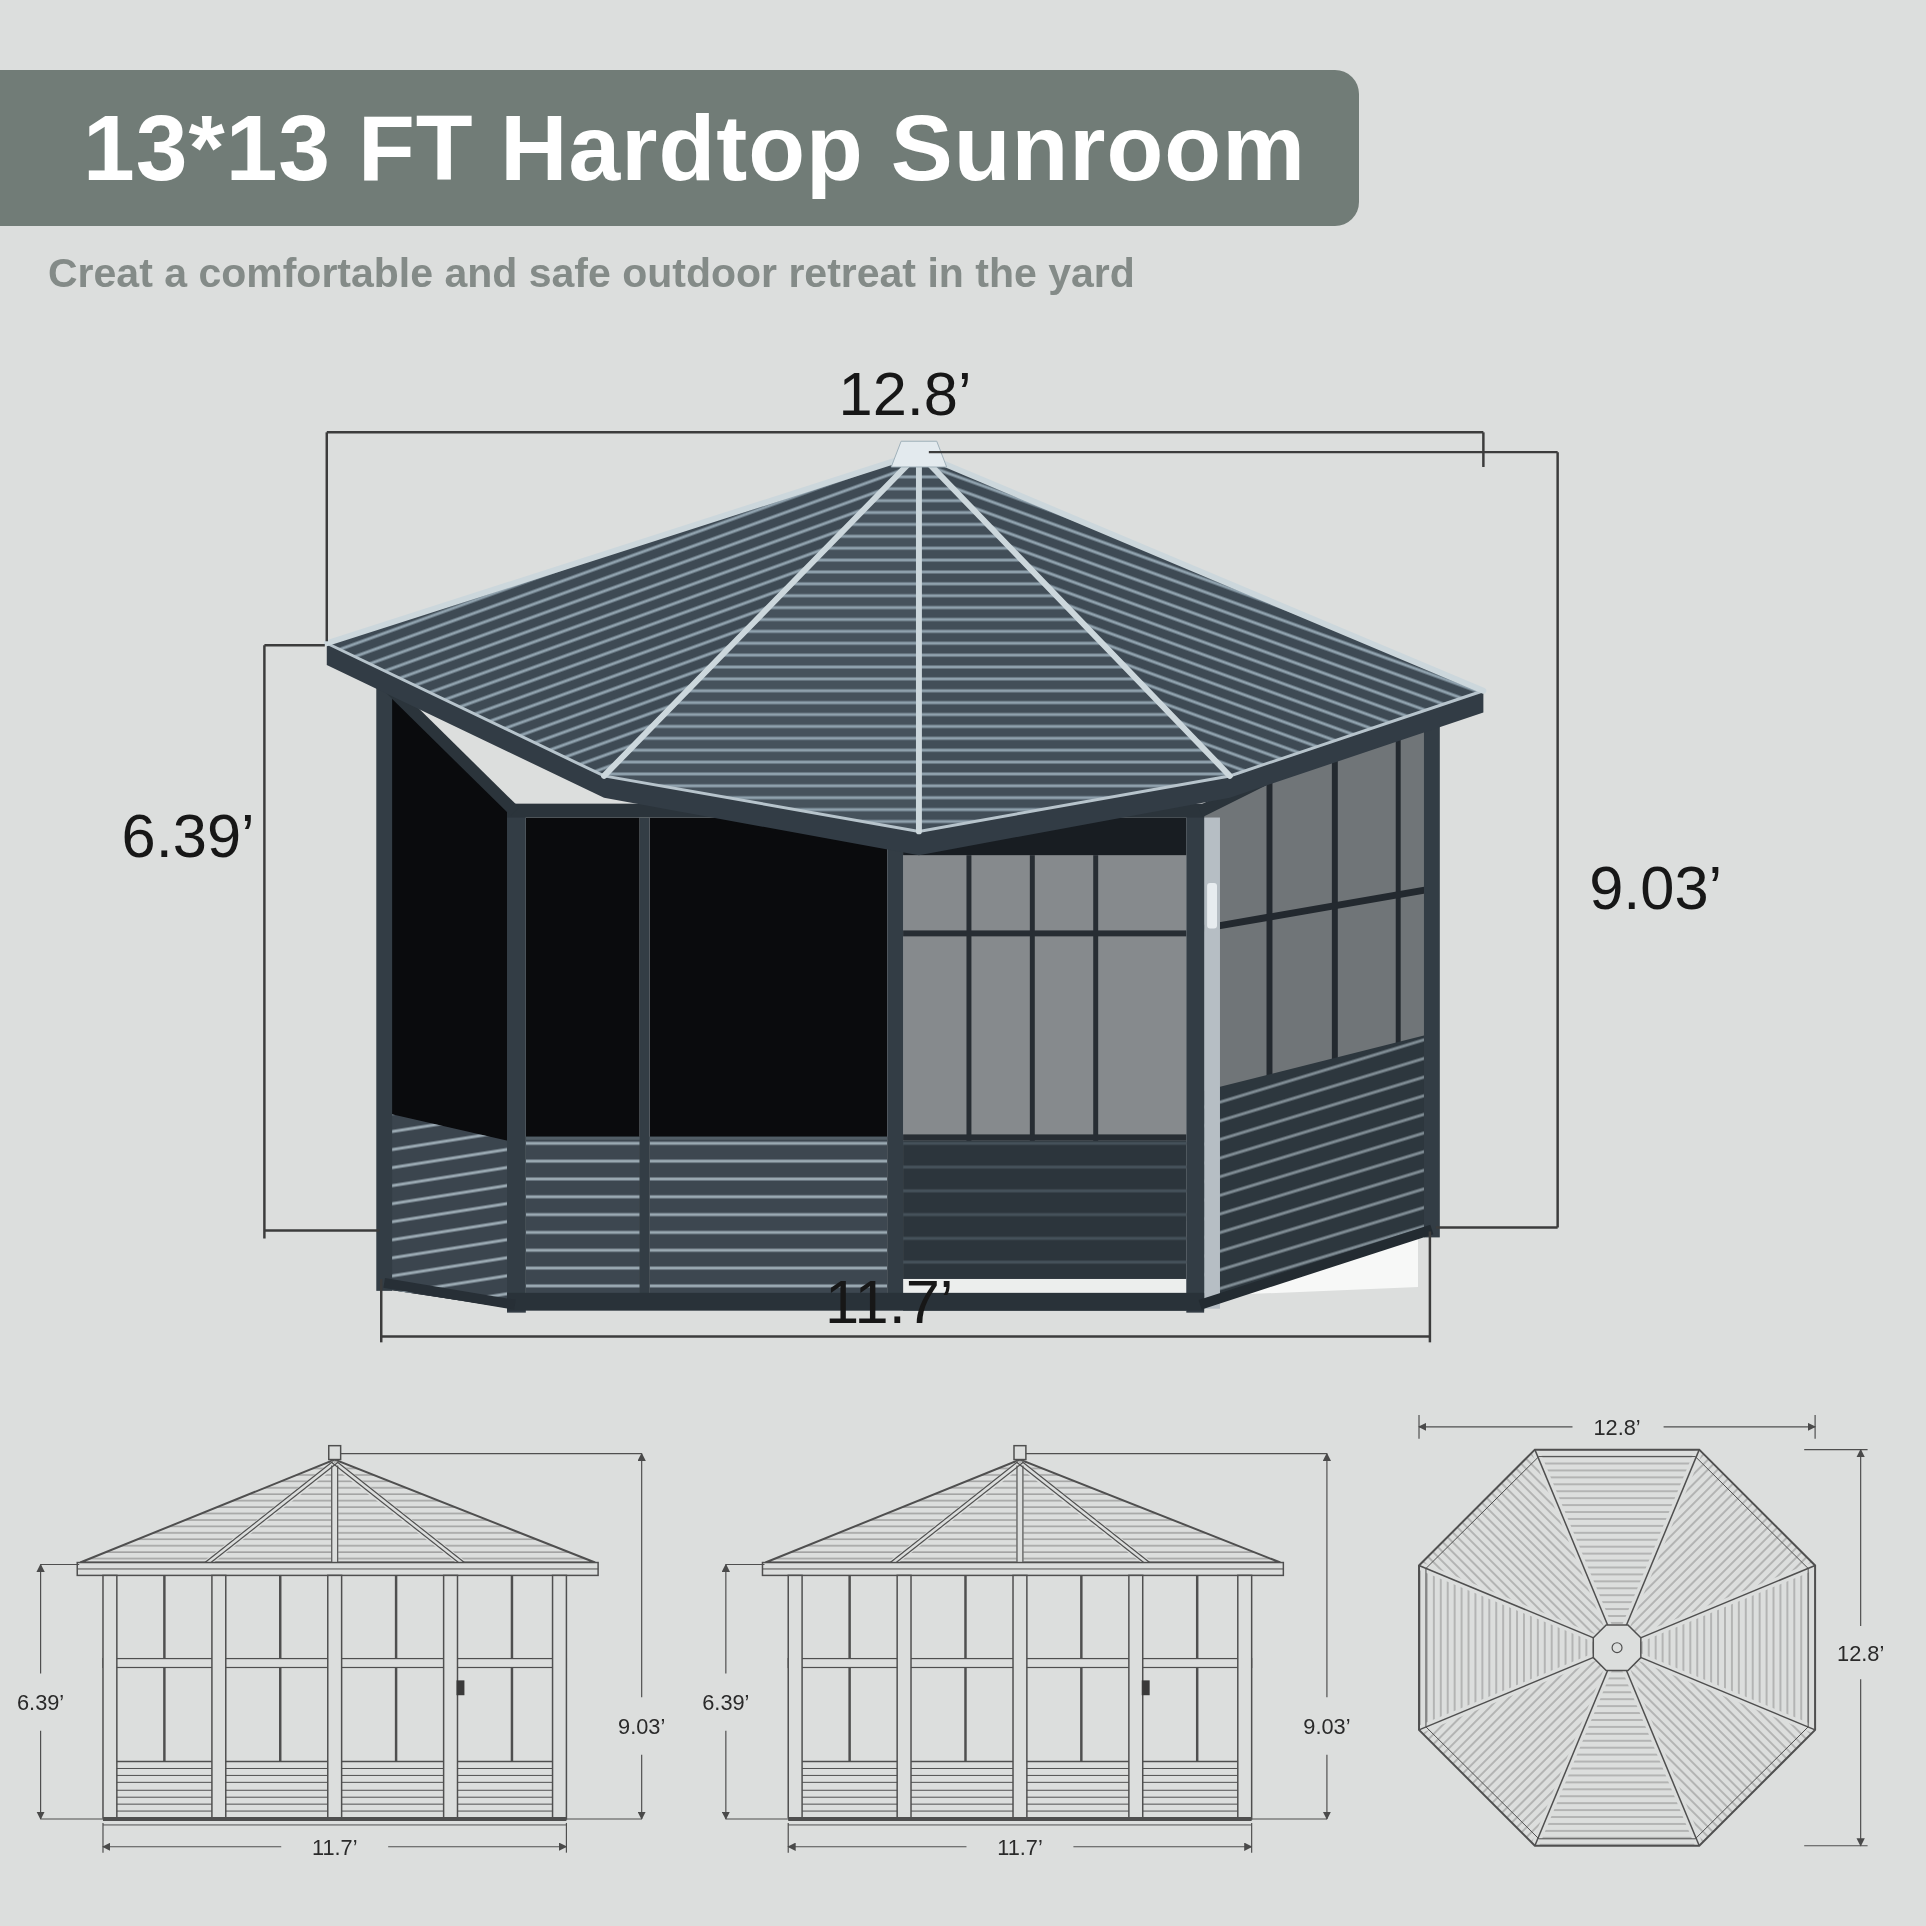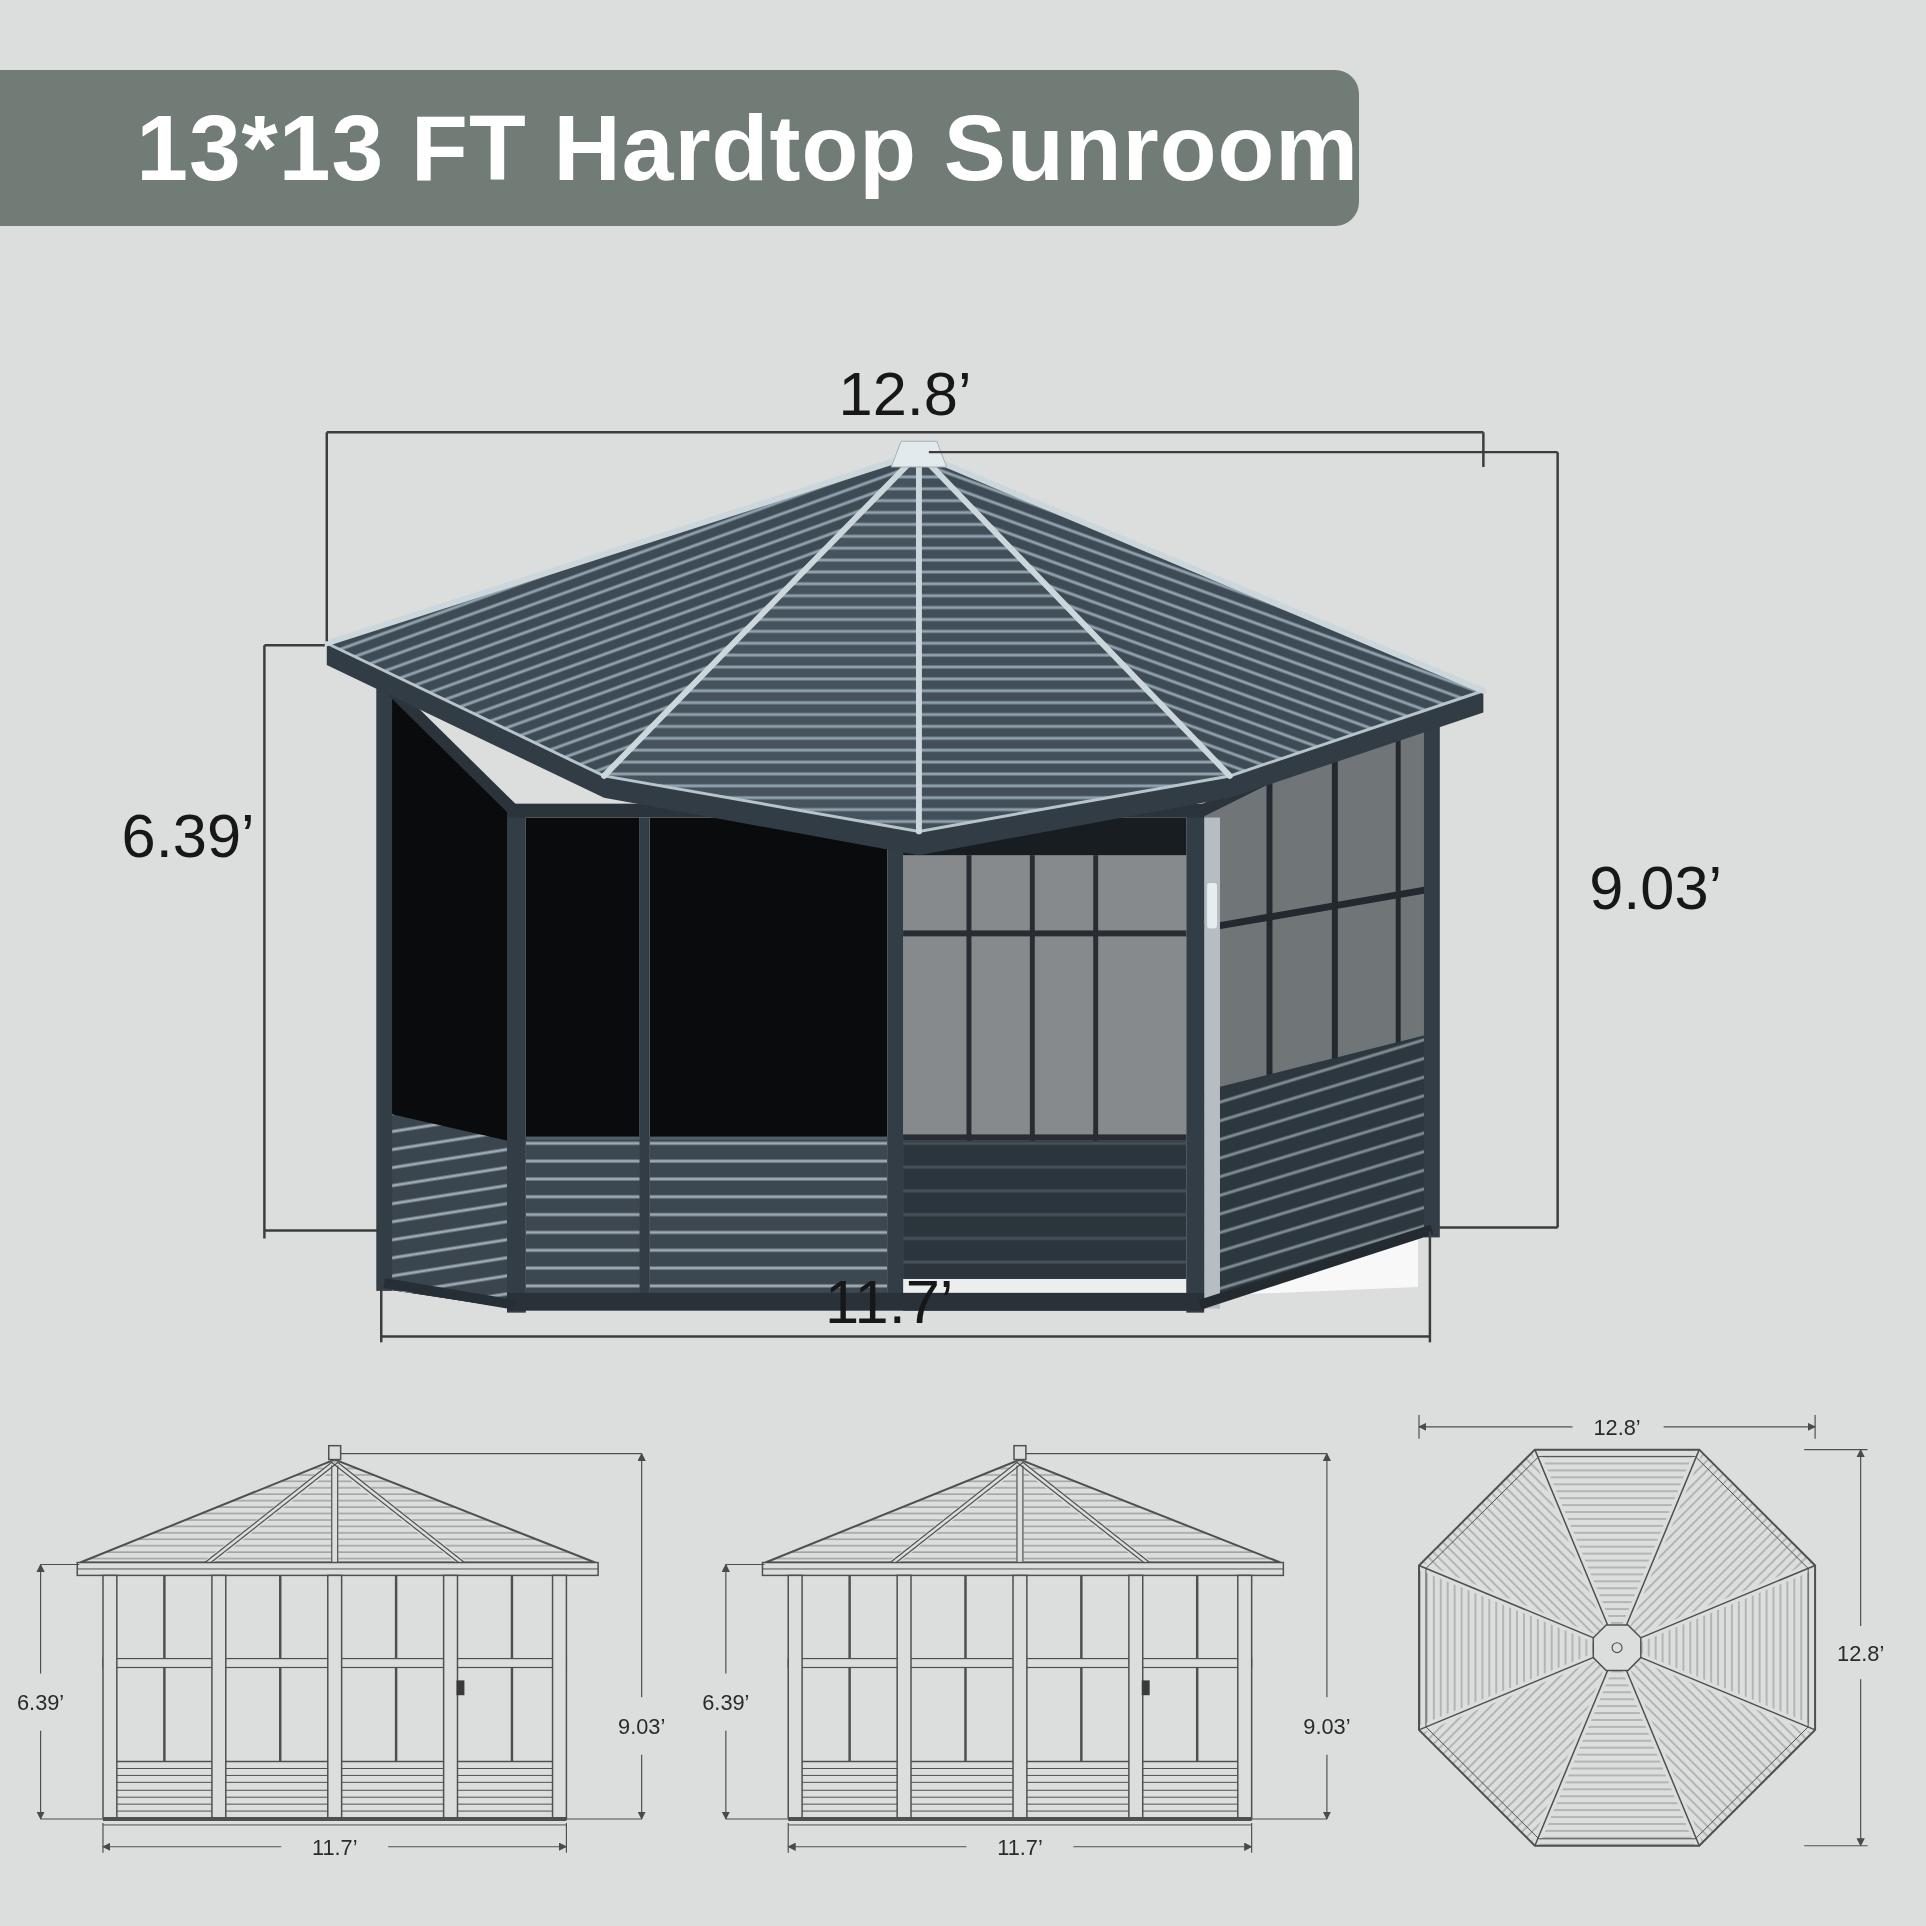--- a/index.html
+++ b/index.html
@@ -3,21 +3,21 @@
 <meta charset="utf-8">
 <style>
   html,body{margin:0;padding:0;background:#c9cbca;}
   .page{
     position:relative;width:1927px;height:1927px;background:#dcdedd;
     font-family:"Liberation Sans",sans-serif;overflow:hidden;
   }
   .banner{
     position:absolute;left:0;top:70px;width:1359px;height:156px;
     background:#717c77;border-radius:0 24px 24px 0;
-    display:flex;align-items:center;justify-content:flex-end;
+    display:flex;align-items:center;
   }
   .banner h1{
     margin:0 0 0 83px;font-size:93px;font-weight:bold;color:#ffffff;
     letter-spacing:1px;white-space:nowrap;
   }
   .subtitle{
     position:absolute;left:48px;top:249px;width:1188px;
     font-size:41px;line-height:49px;font-weight:700;color:#848b88;
   }
   .subtitle p{margin:0;}
@@ -30,20 +30,21 @@
 </head>
 <body>
 
 <div class="page">
 
   <div class="banner">
     <h1>13*13 FT Hardtop Sunroom</h1>
   </div>
 
   <div class="subtitle">
+    <p>Creat a comfortable and safe outdoor retreat in the yard</p>
   </div>
 
   <svg id="main-svg" width="1927" height="1030" viewBox="0 360 1946 1040">
     <defs>
       <pattern id="corrF" width="12" height="12" patternUnits="userSpaceOnUse">
         <line x1="0" y1="2" x2="12" y2="2" stroke="#8fa1ad" stroke-width="3"></line>
       </pattern>
       <pattern id="corrL" width="12" height="12" patternUnits="userSpaceOnUse" patternTransform="rotate(-20)">
         <line x1="0" y1="2" x2="12" y2="2" stroke="#8fa1ad" stroke-width="3"></line>
       </pattern>

